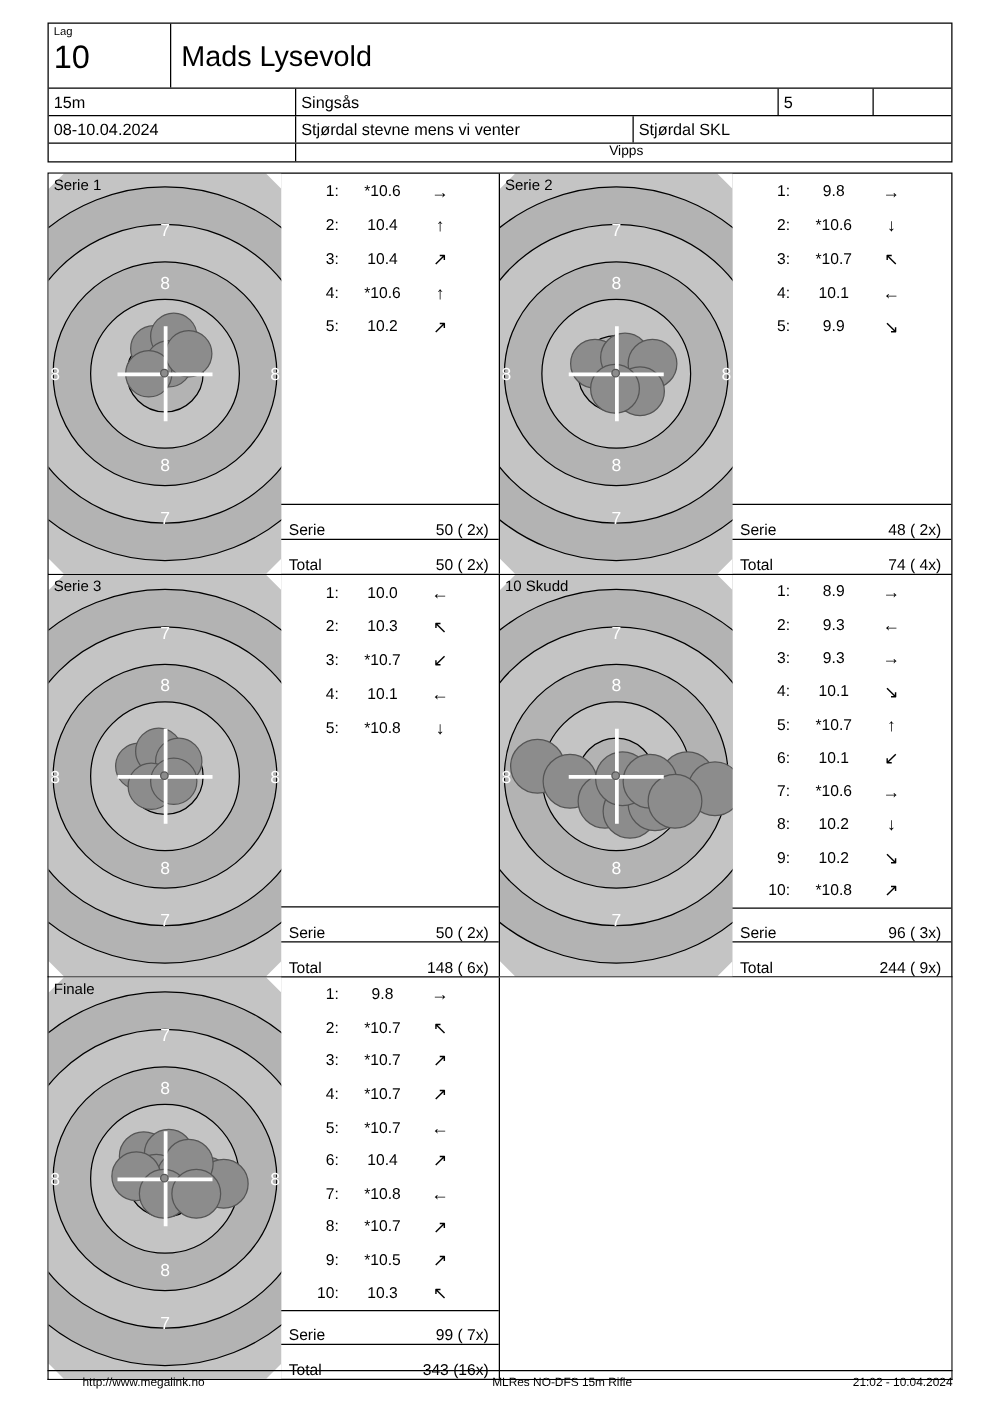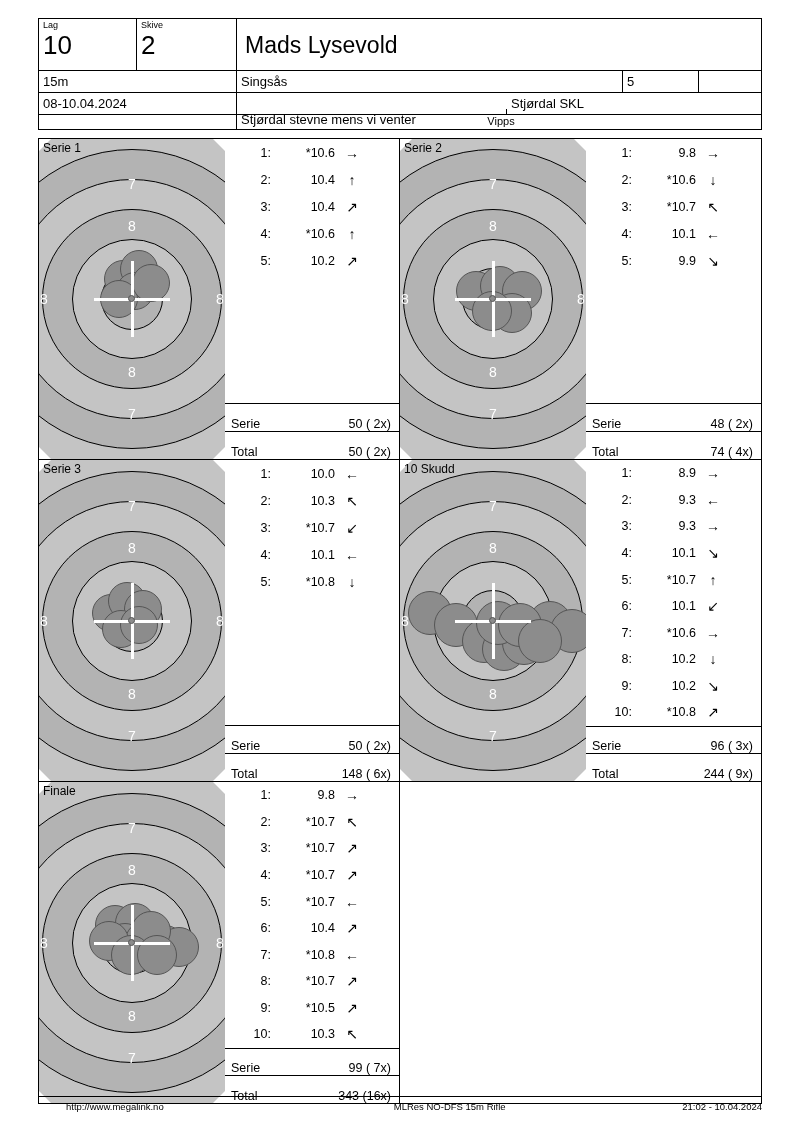--- a/index.html
+++ b/index.html
@@ -46,21 +46,21 @@
   .ringfill{background:#b3b3b3;}
   .ringwhite{background:#c4c4c4;}
   .rnum{position:absolute;color:#fff;font-size:14px;transform:translate(-50%,-50%);}
   .hole{position:absolute;border-radius:50%;background:#8c8c8c;border:1px solid #555;box-sizing:border-box;}
   .cross-h{position:absolute;background:#fff;height:3px;}
   .cross-v{position:absolute;background:#fff;width:3px;}
   .ctrdot{position:absolute;width:7px;height:7px;border-radius:50%;background:#8c8c8c;border:1px solid #555;box-sizing:border-box;}
 
   .shotrow{display:flex;align-items:center;font-size:12.5px;height:27px;padding:0 6px 0 0;}
   .shotrow .idx{width:46px;text-align:right;padding-right:6px;}
-  .shotrow .val{width:58px;text-align:right;}
+  .shotrow .val{width:58px;text-align:center;}
   .shotrow .arr{width:34px;text-align:center;font-size:14px;}
   .sumrow{display:flex;align-items:flex-end;font-size:12.5px;height:27px;border-top:1px solid #000;}
   .sumrow .lbl{padding-left:6px;flex:1;}
   .sumrow .val{padding-right:8px;text-align:right;}
   .spacer{flex:1;}
 
   .footer{position:absolute;left:38px;top:1096px;width:724px;border-top:1px solid #000;box-sizing:border-box;padding-top:4px;
           display:flex;font-size:9.5px;}
   .footer .f1{width:33%;padding-left:28px;}
   .footer .f2{width:40%;text-align:center;}
@@ -70,24 +70,20 @@
 <body>
 
 <div class="page">
 
   <div class="header">
     <div class="hrow" style="height:52px;">
       <div class="hcell" style="width:98px;">
         <div class="minilabel">Lag</div>
         <div class="bignum">10</div>
       </div>
-      <div class="hcell" style="width:100px;">
-        <div class="minilabel">Skive</div>
-        <div class="bignum">2</div>
-      </div>
       <div class="hcell" style="flex:1;">
         <div class="nametxt">Mads Lysevold</div>
       </div>
     </div>
 
     <div class="hrow" style="height:22px;">
       <div class="hcell" style="width:198px;">
         <div class="normtxt">15m</div>
       </div>
       <div class="hcell" style="width:386px;">
@@ -98,21 +94,21 @@
       </div>
       <div class="hcell" style="flex:1;">
         <div class="normtxt"></div>
       </div>
     </div>
 
     <div class="hrow" style="height:22px;">
       <div class="hcell" style="width:198px;">
         <div class="normtxt">08-10.04.2024</div>
       </div>
-      <div class="hcell" style="width:270px;margin-top:16px;">
+      <div class="hcell" style="width:270px;">
         <div class="normtxt">Stjørdal stevne mens vi venter</div>
       </div>
       <div class="hcell" style="flex:1;">
         <div class="normtxt">Stjørdal SKL</div>
       </div>
     </div>
 
     <div class="hrow" style="height:14px;">
       <div class="hcell" style="width:198px;border-right:1px solid #000;"></div>
       <div class="hcell" style="flex:1;">

